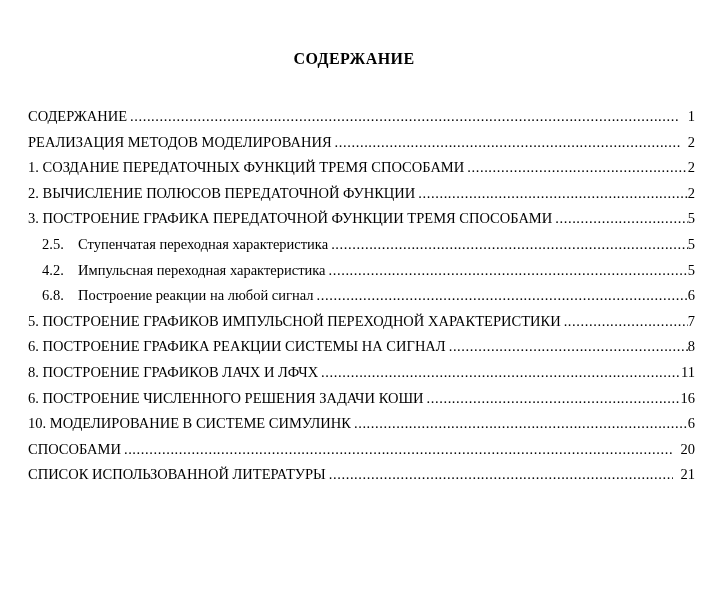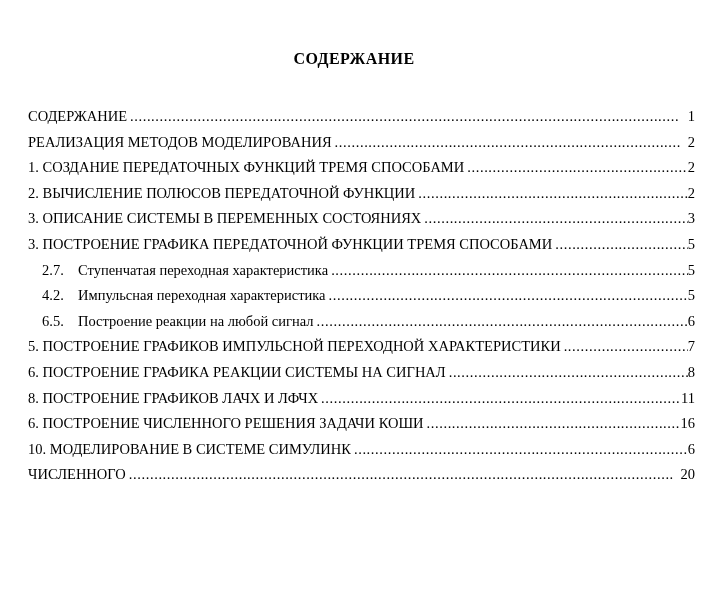--- a/index.html
+++ b/index.html
@@ -101,44 +101,38 @@
     <span class="entry-page">2</span>
   </li>
       <li class="toc-row">
 
     <span class="entry-label">2. ВЫЧИСЛЕНИЕ ПОЛЮСОВ ПЕРЕДАТОЧНОЙ ФУНКЦИИ</span>
     <span class="leader-dots"></span>
     <span class="entry-page">2</span>
   </li>
       <li class="toc-row">
 
-    <span class="entry-label">3. ОПИСАНИЕ СИСТЕМЫ В ПЕРЕМЕННЫХ СОСТОЯНИЯХ</span>
-    <span class="leader-dots"></span>
-    <span class="entry-page">3</span>
-  </li>
-      <li class="toc-row">
-
     <span class="entry-label">3. ПОСТРОЕНИЕ ГРАФИКА ПЕРЕДАТОЧНОЙ ФУНКЦИИ ТРЕМЯ СПОСОБАМИ</span>
     <span class="leader-dots"></span>
     <span class="entry-page">5</span>
   </li>
       <li class="toc-row sub">
-    <span class="entry-num">2.7.</span>
+    <span class="entry-num">2.5.</span>
     <span class="entry-label">Ступенчатая переходная характеристика</span>
     <span class="leader-dots"></span>
     <span class="entry-page">5</span>
   </li>
       <li class="toc-row sub">
     <span class="entry-num">4.2.</span>
     <span class="entry-label">Импульсная переходная характеристика</span>
     <span class="leader-dots"></span>
     <span class="entry-page">5</span>
   </li>
       <li class="toc-row sub">
-    <span class="entry-num">6.5.</span>
+    <span class="entry-num">6.8.</span>
     <span class="entry-label">Построение реакции на любой сигнал</span>
     <span class="leader-dots"></span>
     <span class="entry-page">6</span>
   </li>
       <li class="toc-row">
 
     <span class="entry-label">5. ПОСТРОЕНИЕ ГРАФИКОВ ИМПУЛЬСНОЙ ПЕРЕХОДНОЙ ХАРАКТЕРИСТИКИ</span>
     <span class="leader-dots"></span>
     <span class="entry-page">7</span>
   </li>
@@ -161,18 +155,24 @@
     <span class="entry-page">16</span>
   </li>
       <li class="toc-row">
 
     <span class="entry-label">10. МОДЕЛИРОВАНИЕ В СИСТЕМЕ СИМУЛИНК</span>
     <span class="leader-dots"></span>
     <span class="entry-page">6</span>
   </li>
       <li class="toc-row gap">
 
-    <span class="entry-label">ЧИСЛЕННОГО</span>
+    <span class="entry-label">СПОСОБАМИ</span>
     <span class="leader-dots"></span>
     <span class="entry-page">20</span>
+  </li>
+      <li class="toc-row gap">
+
+    <span class="entry-label">СПИСОК ИСПОЛЬЗОВАННОЙ ЛИТЕРАТУРЫ</span>
+    <span class="leader-dots"></span>
+    <span class="entry-page">21</span>
   </li>
     </ol>
 </div>
 
 </body></html>

